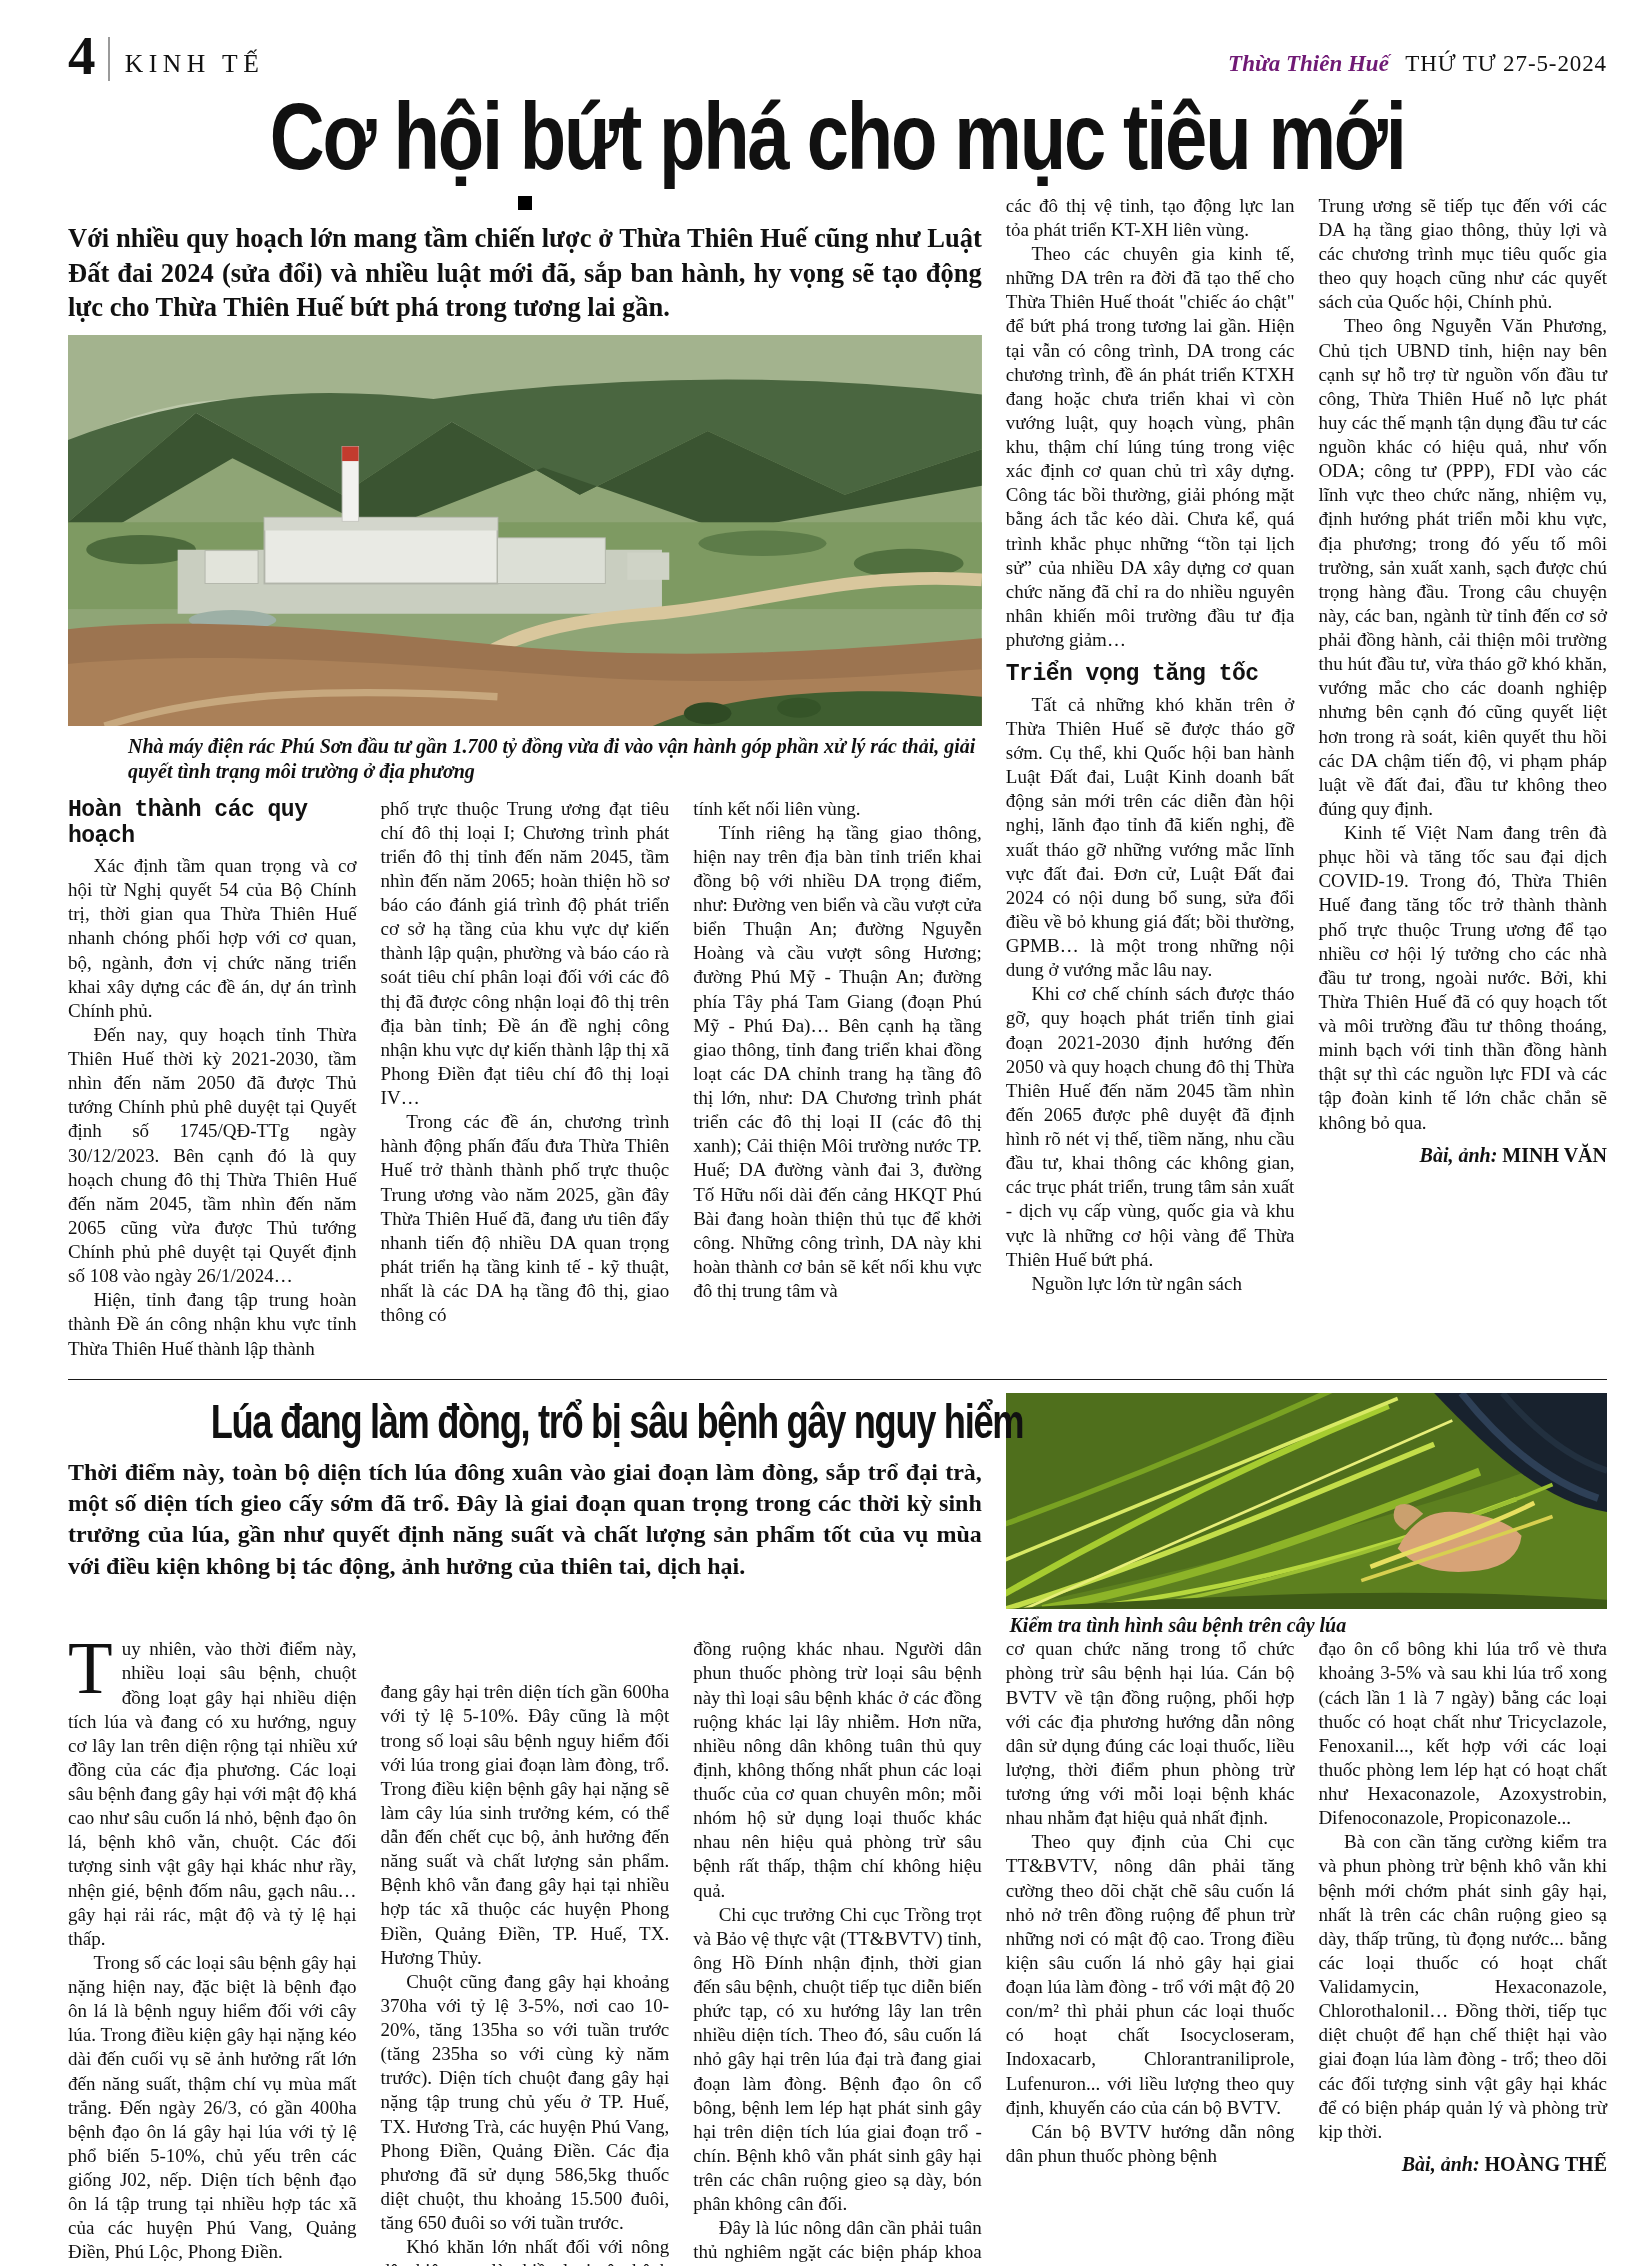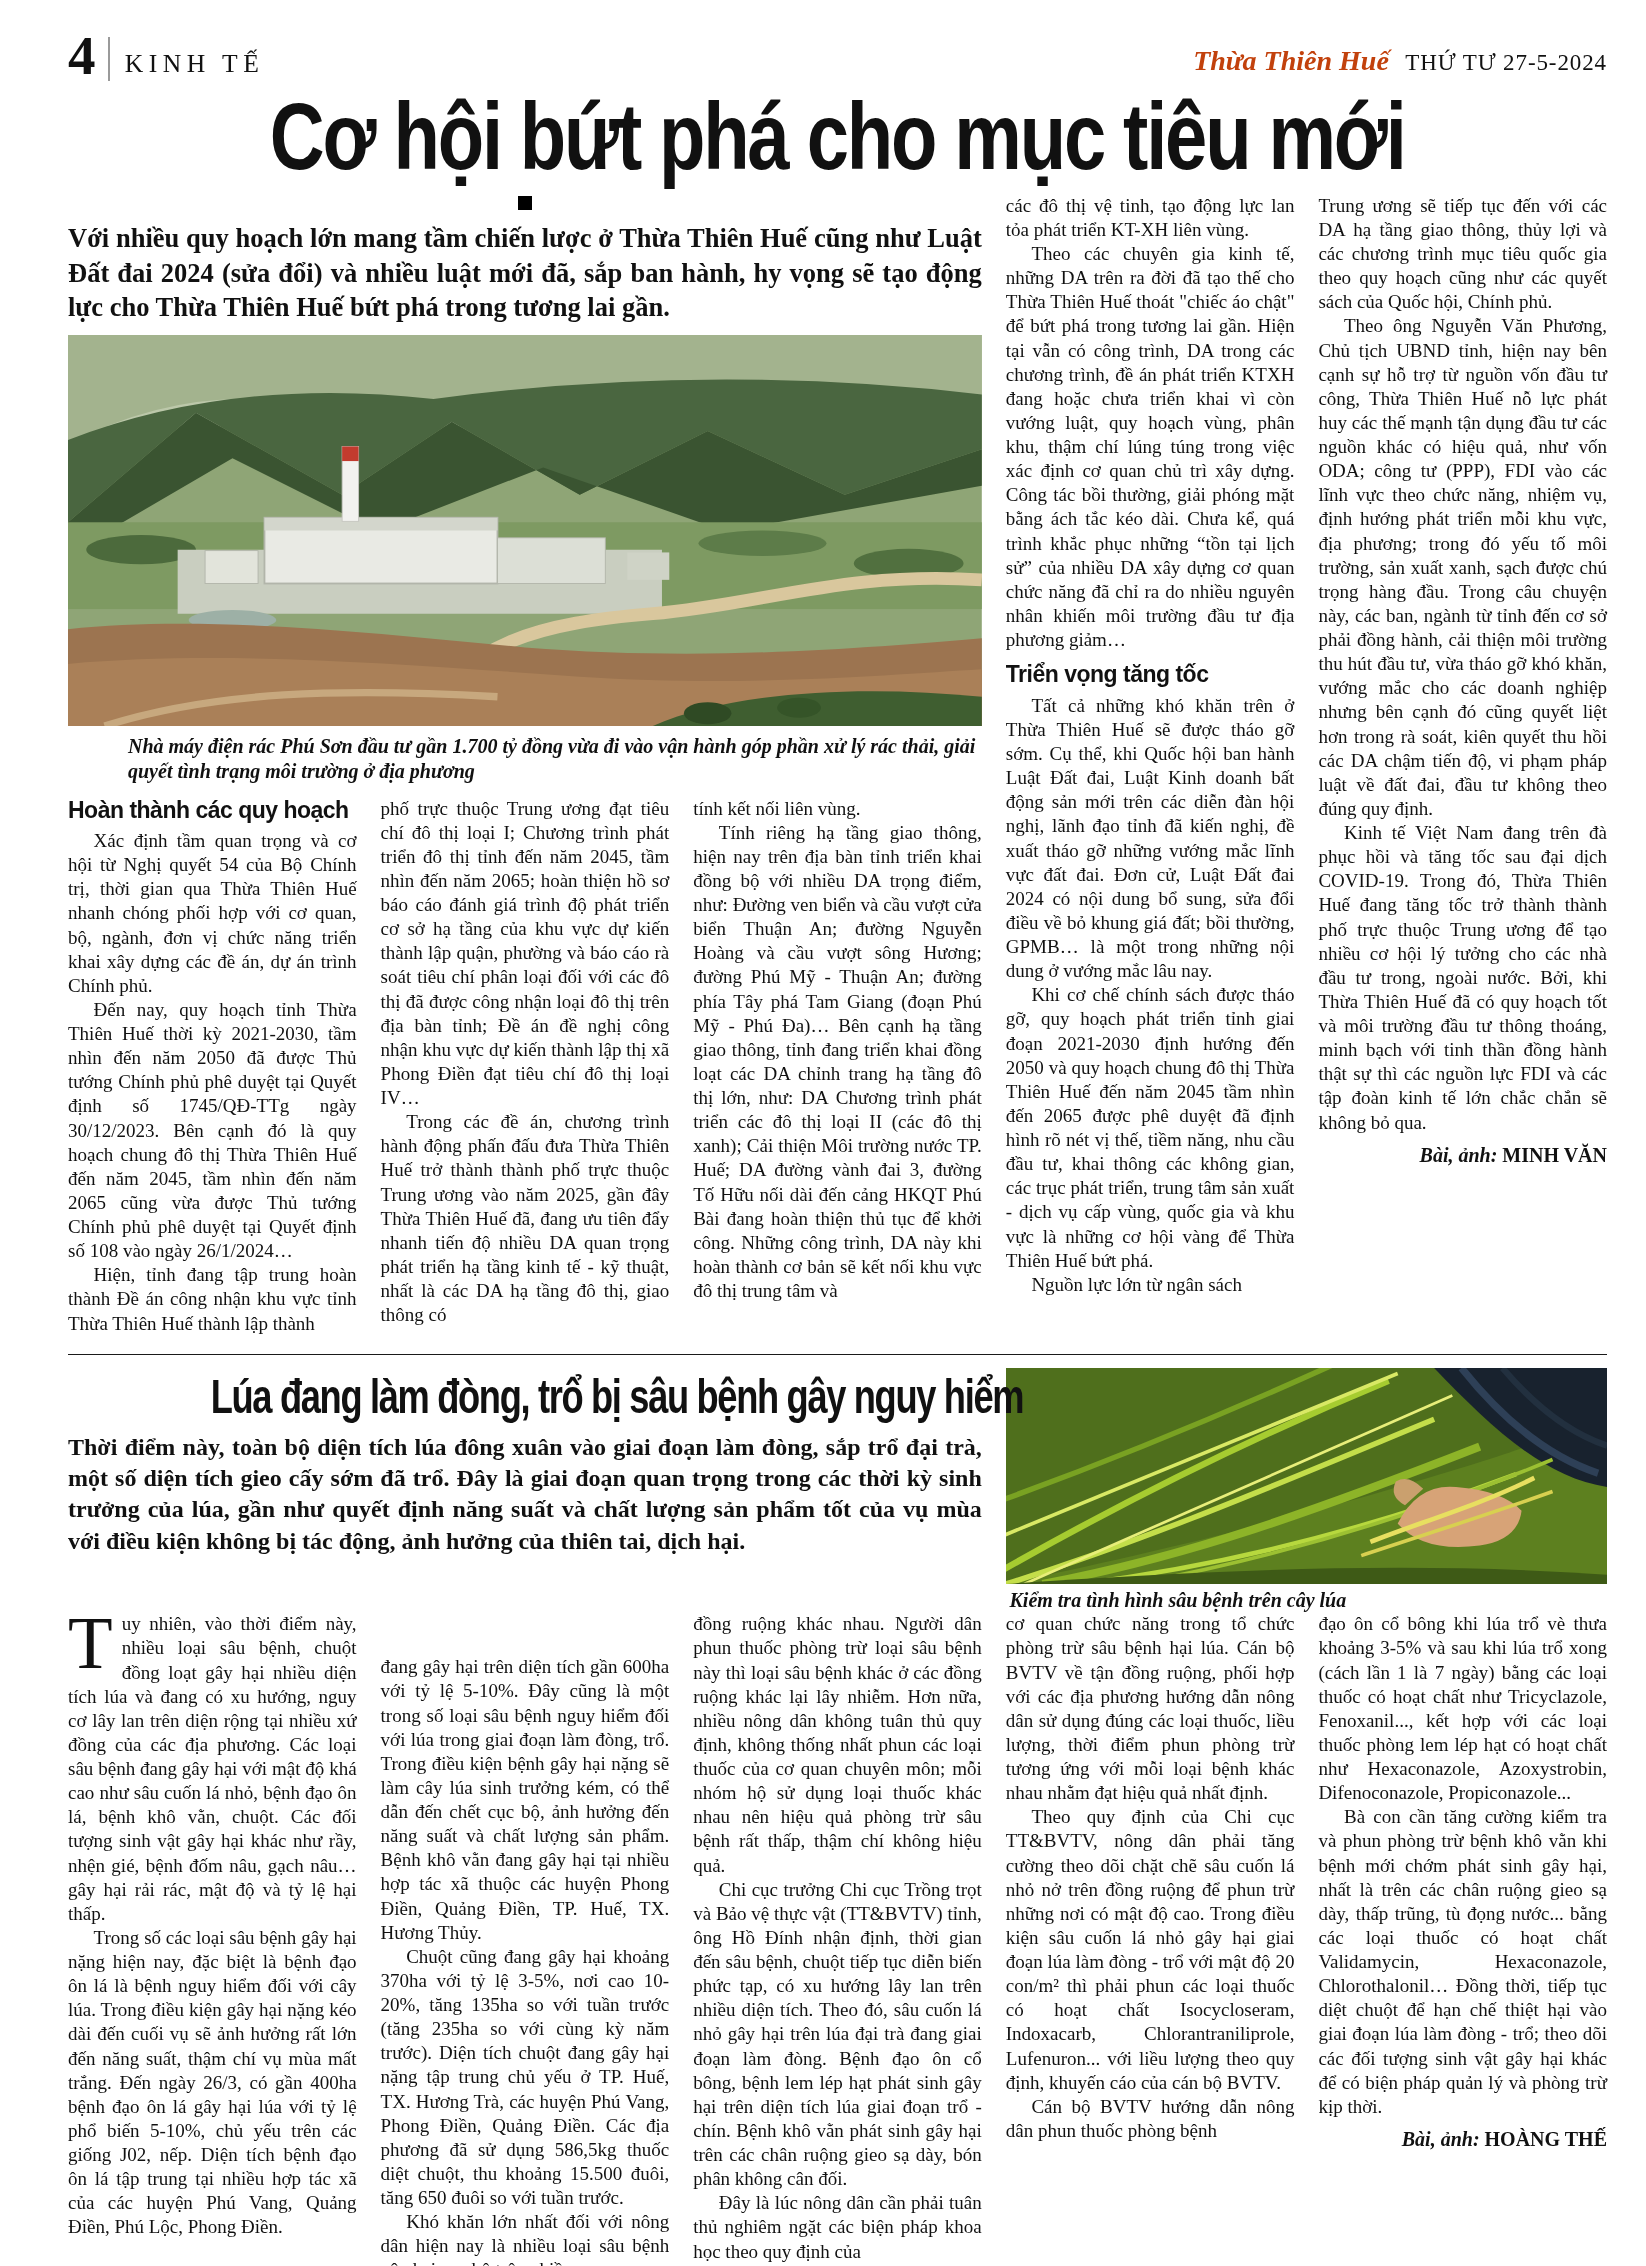--- a/index.html
+++ b/index.html
@@ -6,21 +6,21 @@
   body{width:1647px;height:2267px;overflow:hidden;font-family:"Liberation Serif",serif;color:#111;}
   .page{padding:31px 40px 27.4px 68px;}
 
   
   header{display:flex;justify-content:space-between;align-items:flex-end;margin-bottom:3.7px;}
   .hdr-left{display:flex;align-items:flex-end;}
   .pgnum{font-size:55px;font-weight:bold;line-height:0.9;}
   .hdr-bar{display:inline-block;width:1.8px;height:44px;background:#9a9a9a;margin:0 14.6px 0 12.8px;}
   .section{font-size:25.6px;letter-spacing:5.5px;padding-bottom:1.8px;}
   .hdr-right{padding-bottom:3.7px;}
-  .masthead{font-style:italic;font-weight:bold;font-size:28px;color:#c2410c;margin-right:12.8px;}
+  .masthead{font-style:italic;font-weight:bold;font-size:23px;color:#701a75;margin-right:12.8px;}
   .pdate{font-size:23px;letter-spacing:0.9px;}
 
   
   h1,h2{font-family:"Liberation Sans",sans-serif;margin:0;text-align:center;}
   h1{font-size:95px;line-height:1.02;margin-top:7.3px;}
   h2{font-size:49px;line-height:1.05;margin:3.7px 0 9.1px;}
   .cond{display:inline-block;transform:scaleX(0.80);transform-origin:center;white-space:nowrap;font-weight:bold;letter-spacing:-2.7px;}
   .cond2{display:inline-block;transform:scaleX(0.74);transform-origin:center;white-space:nowrap;font-weight:bold;letter-spacing:-1.8px;}
 
   
@@ -30,21 +30,21 @@
   .a1-col5{grid-column:5;}
   .a1-bottom{display:grid;grid-template-columns:repeat(3,1fr);column-gap:24px;margin-top:12.8px;}
   .a2-head{grid-column:1/4;grid-row:1;}
   .a2-photo{grid-column:4/6;grid-row:1;margin:0;}
   .a2c1{grid-column:1;grid-row:2;} .a2c2{grid-column:2;grid-row:2;margin-top:43px;} .a2c3{grid-column:3;grid-row:2;}
   .a2c4{grid-column:4;grid-row:2;} .a2c5{grid-column:5;grid-row:2;}
 
   
   .bp{margin:0;font-size:19px;line-height:1.27;text-align:justify;text-indent:25.6px;}
   .noind{text-indent:0;}
-  .colhead{font-family:Liberation Sans, sans-serif;font-weight:bold;font-size:23px;letter-spacing:-0.5px;margin:0 0 5.5px;}
+  .colhead{font-family:Liberation Mono, monospace;font-weight:bold;font-size:23px;letter-spacing:-0.5px;margin:0 0 5.5px;}
   .colhead2{margin-top:9.1px;}
   .lede{font-weight:bold;font-size:26.5px;line-height:1.3;text-align:justify;margin:0 0 11px;}
   .lede2{font-weight:bold;font-size:24px;line-height:1.3;text-align:justify;margin:5.5px 0 12.8px;}
   .caption{font-weight:bold;font-style:italic;font-size:20px;line-height:1.25;margin:7.3px 0 0;padding-left:60px;}
   .caption2{font-weight:bold;font-style:italic;font-size:20px;margin-top:5.5px;padding-left:3.7px;}
   .ornament{width:14.6px;height:14.6px;background:#000;margin:1.8px auto 11px;}
   .byline{margin:9.1px 0 0;text-align:right;font-size:20px;}
   .by-label{font-style:italic;font-weight:bold;}
   .by-name{font-weight:bold;}
   .dropcap::first-letter{float:left;font-size:73px;line-height:55px;padding:3.7px 9.1px 0 0;}

